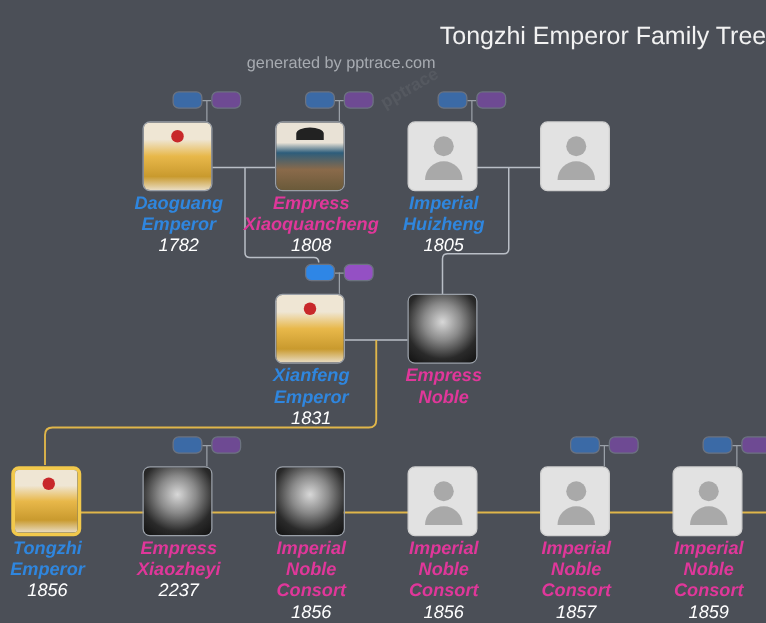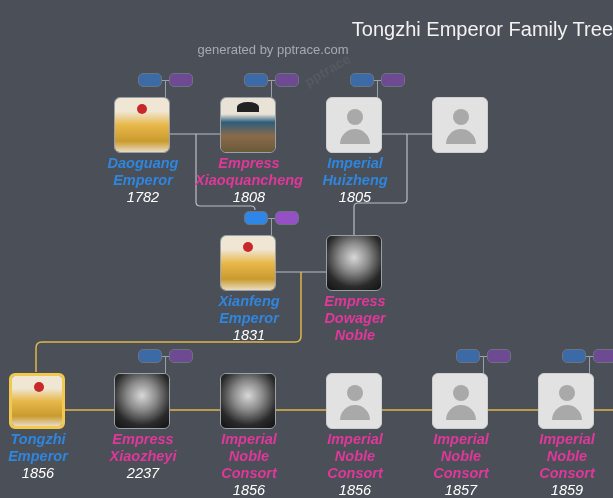--- a/index.html
+++ b/index.html
@@ -165,21 +165,20 @@
     <div class="year">1831</div>
   </div>
 </div>
 
 <div class="node" style="left:300px;top:235px;">
   <div class="photo">
       <div class="portrait-bw"></div>
     </div>
   <div class="name female">
     <div>Empress</div>
-    <div>Dowager</div>
     <div>Noble</div>
   </div>
 </div>
 
 <div class="node" style="left:-17px;top:373px;">
   <div class="photo focus">
       <div class="portrait-imp"></div>
     </div>
   <div class="name male">
     <div>Tongzhi</div>

